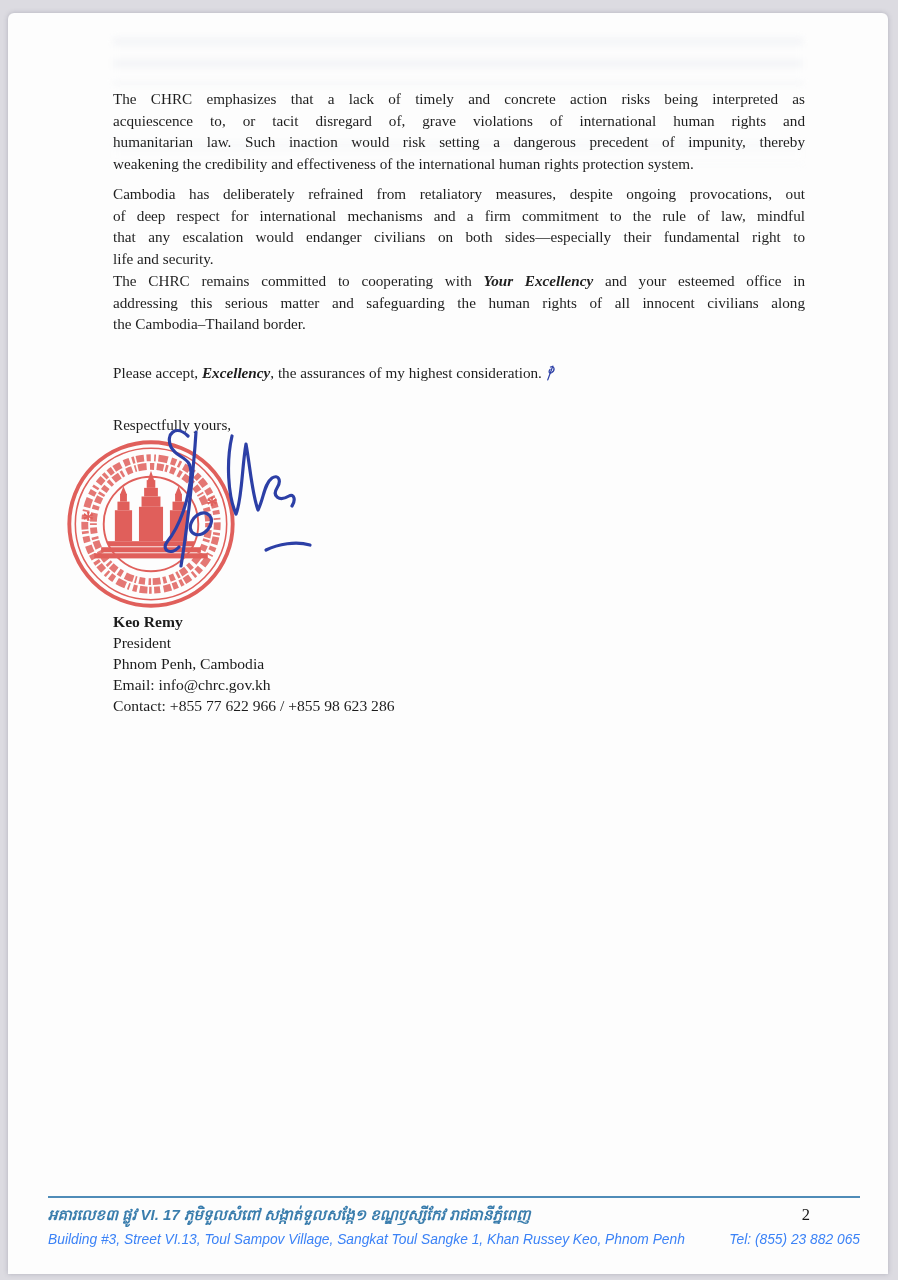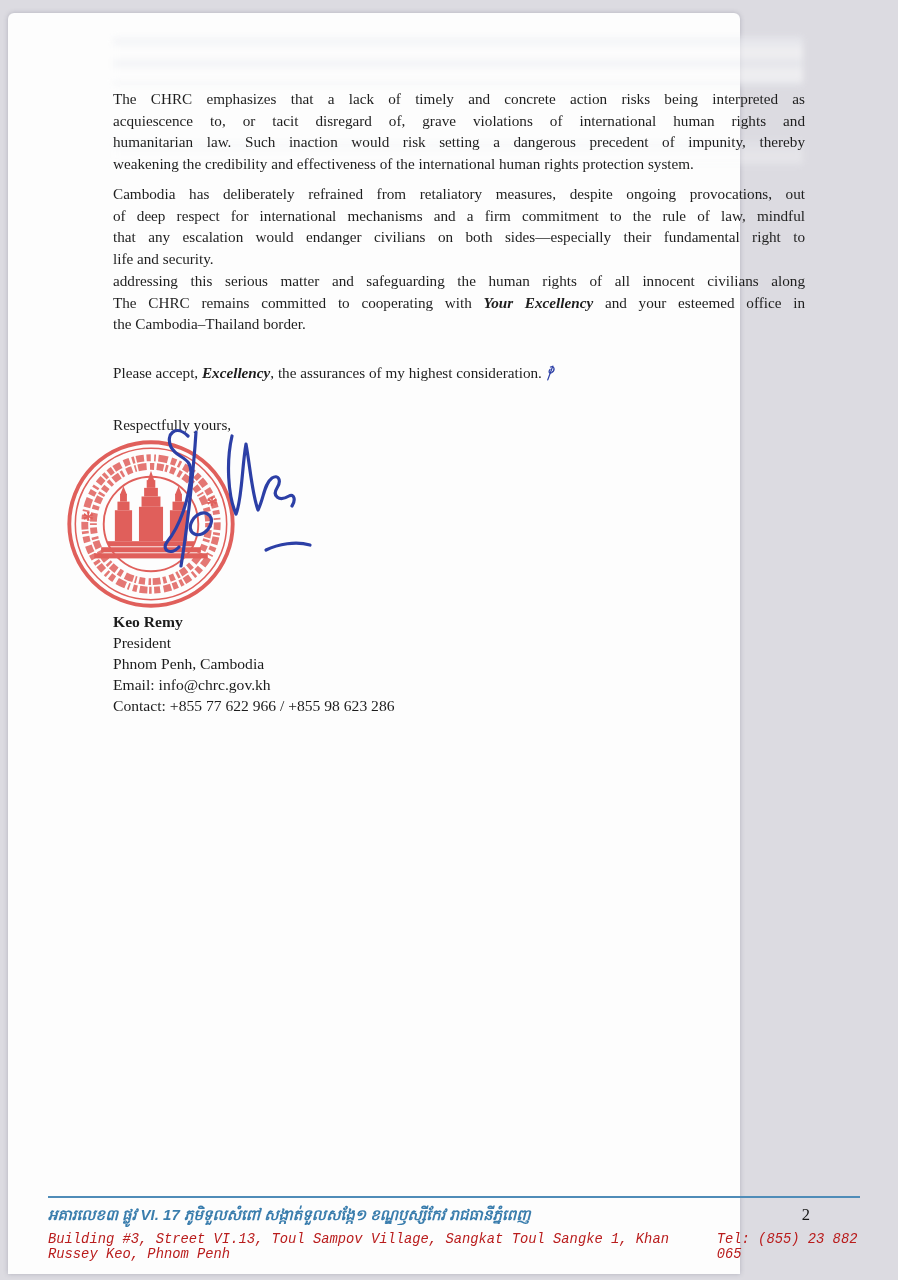--- a/index.html
+++ b/index.html
@@ -2,21 +2,21 @@
 <html><head>
 <meta charset="utf-8">
 <style>
   html,body { margin:0; padding:0; }
   body {
     width:898px; height:1280px; position:relative; overflow:hidden;
     background:#dcdbe1;
     font-family:"Liberation Serif", serif;
   }
   .page {
-    position:absolute; left:8px; top:13px; width:732px; height:1261px;
+    position:absolute; left:8px; top:13px; width:880px; height:1261px;
     background:#fdfdfd;
     border-radius:6px 6px 0 0;
     box-shadow:0 0 5px rgba(70,70,95,.28);
   }
   
   .ghost {
     position:absolute; left:105px; width:690px;
     background:repeating-linear-gradient(180deg,#eef0f4 0 9px,#fdfdfd 9px 22px);
     filter:blur(3px); pointer-events:none;
   }
@@ -51,22 +51,22 @@
     border-top:2px solid #4f8cb8;
   }
   .f-row1 { display:flex; justify-content:space-between; align-items:flex-start; margin-top:7px; }
   .f-row2 { display:flex; justify-content:space-between; margin-top:5px; }
   .kh {
     font-family:"Liberation Sans", sans-serif;
     font-style:italic; font-weight:bold; font-size:15px; color:#3a7dad;
   }
   .pnum { font-size:16.5px; color:#161616; padding-right:50px; font-family:"Liberation Serif", serif; }
   .en {
-    font-family:Liberation Mono, monospace;
-    font-style:italic; font-size:13.8px; color:#b91c1c;
+    font-family:Liberation Sans, sans-serif;
+    font-style:italic; font-size:13.8px; color:#3b82f6;
   }
 </style>
 </head>
 <body>
 
 <div class="page">
 
   <div class="ghost g1"></div>
   <div class="ghost g2"></div>
 
@@ -80,22 +80,22 @@
     </p>
 
     <p class="para p2">
       <span class="jline">Cambodia has deliberately refrained from retaliatory measures, despite ongoing provocations, out</span>
       <span class="jline">of deep respect for international mechanisms and a firm commitment to the rule of law, mindful</span>
       <span class="jline">that any escalation would endanger civilians on both sides—especially their fundamental right to</span>
       <span class="jline jl-last">life and security.</span>
     </p>
 
     <p class="para p3">
+      <span class="jline"><span>The CHRC remains committed to cooperating with </span><i class="emx">Your Excellency</i><span> and your esteemed office in</span></span>
       <span class="jline">addressing this serious matter and safeguarding the human rights of all innocent civilians along</span>
-      <span class="jline"><span>The CHRC remains committed to cooperating with </span><i class="emx">Your Excellency</i><span> and your esteemed office in</span></span>
       <span class="jline jl-last">the Cambodia–Thailand border.</span>
     </p>
 
     <p class="para closing">
       <span class="jline jl-last"><span>Please accept, </span><i class="emx">Excellency</i><span>, the assurances of my highest consideration.</span><svg class="inkmark" viewBox="0 0 12 19">
             <g fill="none" stroke-linecap="round" stroke-width="1.4" stroke="#2c3fa6">
               <path d="M6 3 C 10 1, 11.5 6, 7.5 9 C 4.5 11, 3.5 8, 5.5 5.5"></path>
               <path d="M8.5 2 L3 17"></path>
             </g>
           </svg></span>

